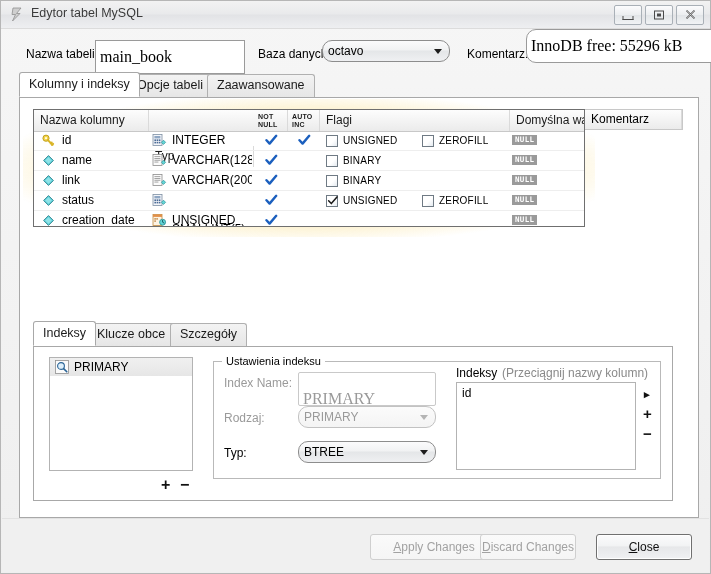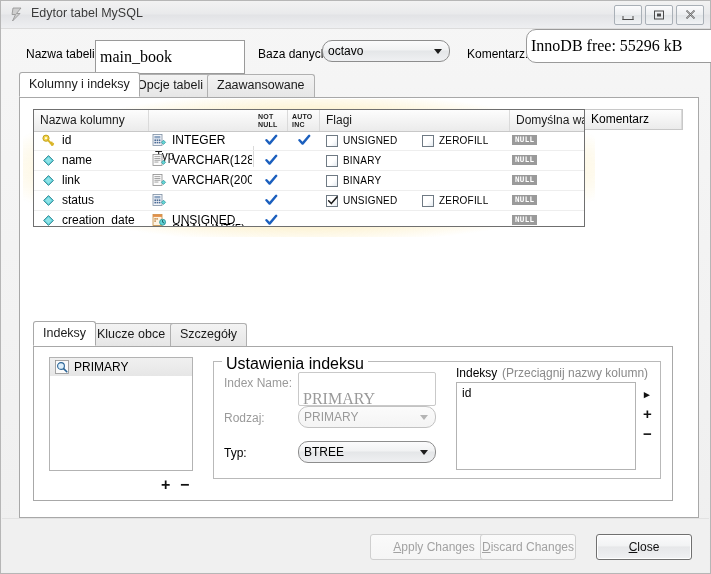--- a/index.html
+++ b/index.html
@@ -198,21 +198,21 @@
 
   
   .groupbox {
     position: absolute;
     border: 1px solid #b9b9b9;
     box-sizing: border-box;
   }
   .groupbox .gtitle {
     position: absolute; top: -7px; left: 8px;
     background: #fff; padding: 0 4px;
-    font-size: 16px; color: #000;
+    font-size: 11px; color: #000;
   }
   .listbox {
     position: absolute;
     background: #fff;
     border: 1px solid #b3b3b3;
     box-sizing: border-box;
     overflow: hidden;
   }
   .listrow-sel {
     position: absolute; left: 0; right: 0; height: 18px;

